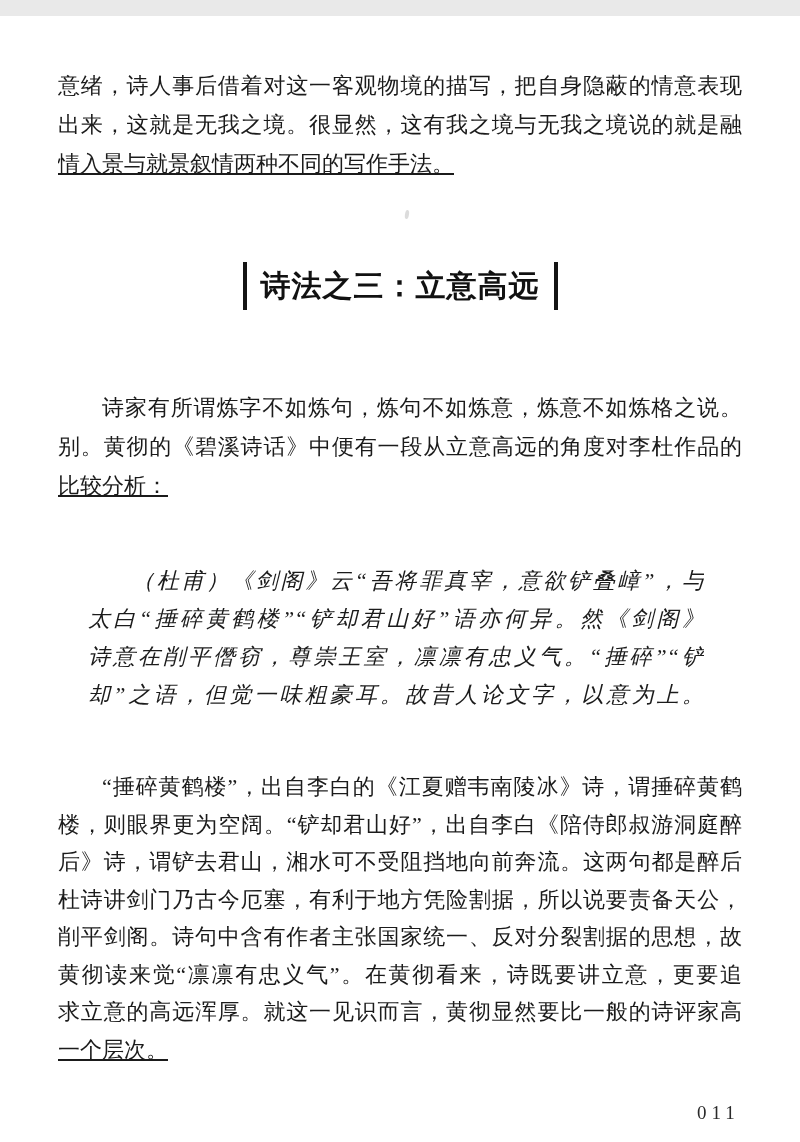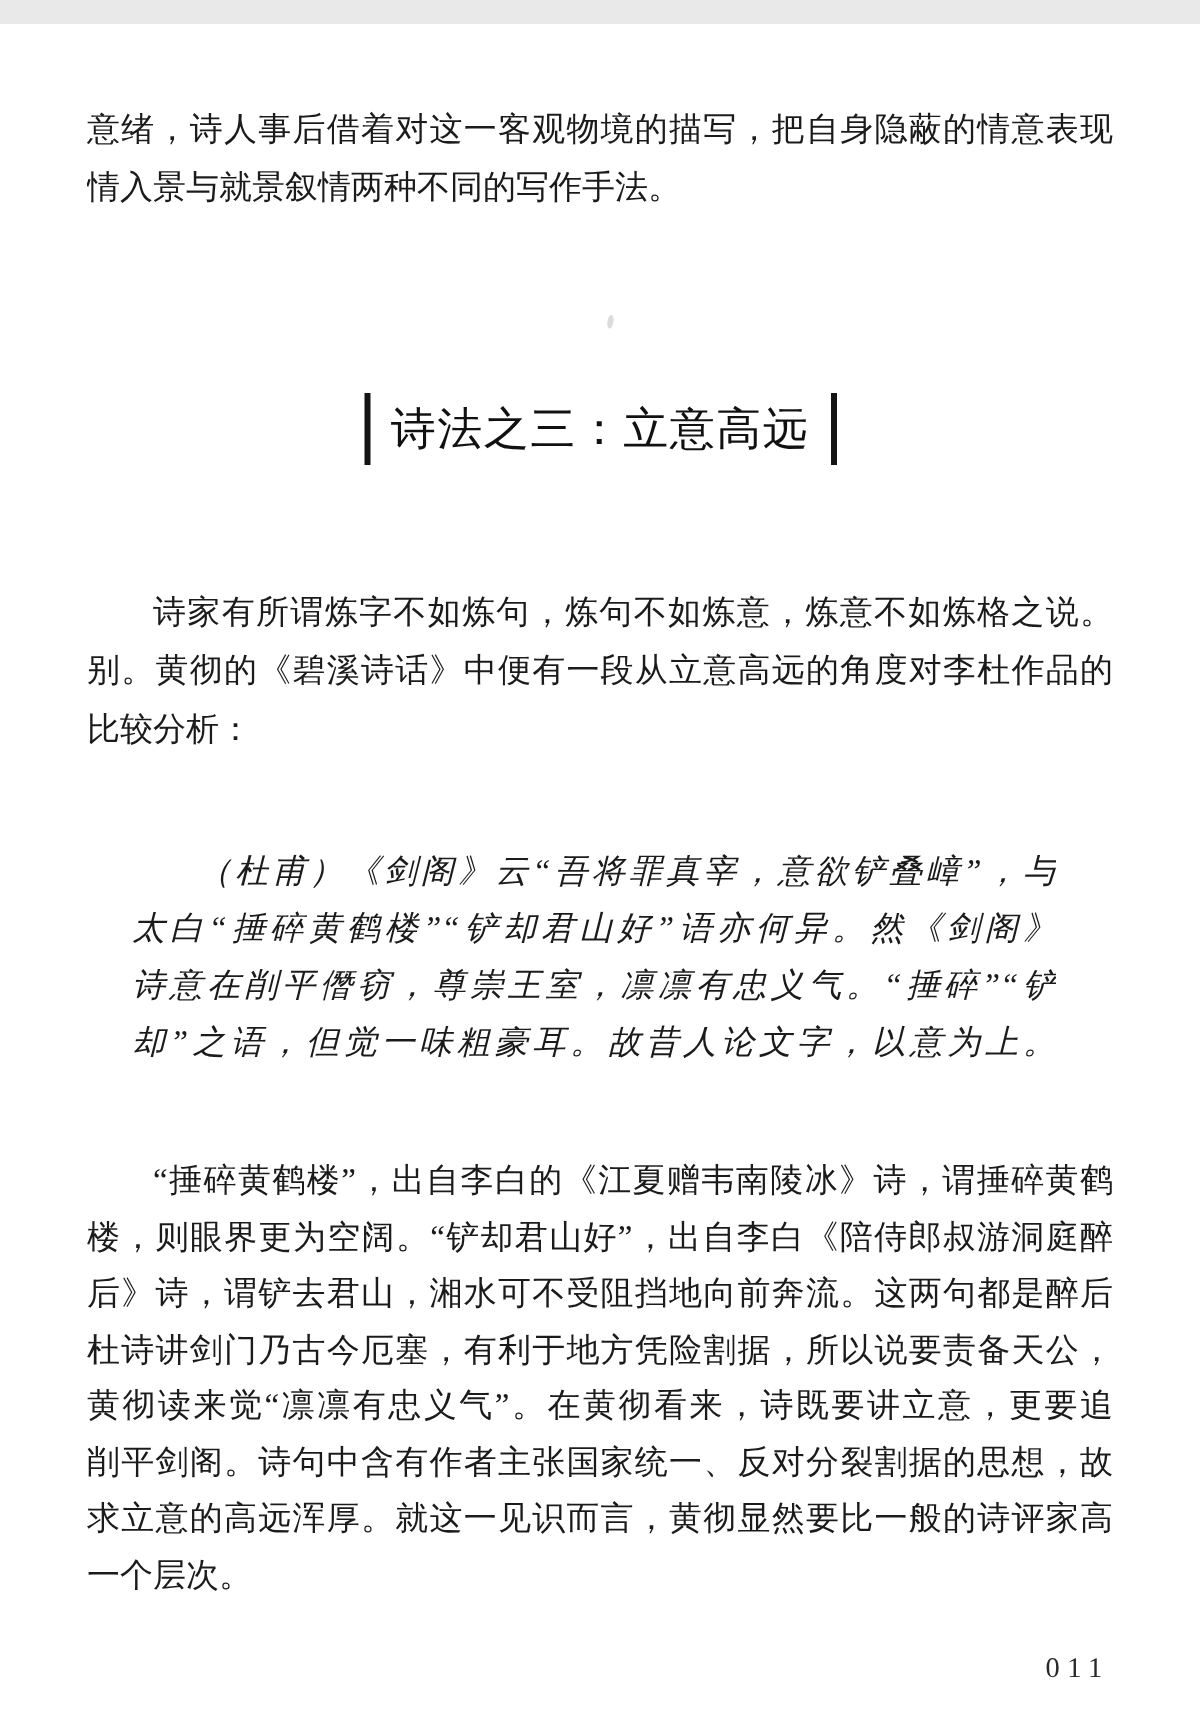--- a/index.html
+++ b/index.html
@@ -22,21 +22,21 @@
   }
   .line {
     font-size: 22px;
     line-height: 39px;
     height: 39px;
     overflow: hidden;
     text-align: justify;
     text-align-last: justify;
     white-space: normal;
   }
-  .line.last { text-align-last: left; }
+  .line.last { text-align-last: left; text-decoration: underline; }
   .line.indent { text-indent: 2em; }
 
   .para3 .line { line-height: 37.5px; height: 37.5px; }
 
   .quote-block {
     position: absolute;
     left: 88px;
     width: 616px;
   }
   .quote-block .line {
@@ -55,21 +55,21 @@
     align-items: center;
     gap: 14px;
   }
   .hbar {
     width: 4px;
     height: 48px;
     background: #141414;
   }
   .heading-text {
     font-family: "Liberation Sans", sans-serif;
-    font-weight: normal;
+    font-weight: bold;
     font-size: 30px;
     letter-spacing: 1px;
     color: #111111;
     white-space: nowrap;
   }
 
   .pagenum {
     position: absolute;
     top: 1086px;
     left: 697px;
@@ -90,20 +90,21 @@
     transform: rotate(10deg);
   }
 </style>
 </head>
 <body>
 
 <div class="page">
 
   <div class="block" style="top:50px;">
     <div class="line">意绪，诗人事后借着对这一客观物境的描写，把自身隐蔽的情意表现</div>
+    <div class="line">出来，这就是无我之境。很显然，这有我之境与无我之境说的就是融</div>
     <div class="line last">情入景与就景叙情两种不同的写作手法。</div>
   </div>
 
   <div class="speck"></div>
 
   <div class="heading">
     <div class="hbar"></div>
     <div class="heading-text">诗法之三：立意高远</div>
     <div class="hbar"></div>
   </div>
@@ -119,21 +120,21 @@
     <div class="line">太白“捶碎黄鹤楼”“铲却君山好”语亦何异。然《剑阁》</div>
     <div class="line">诗意在削平僭窃，尊崇王室，凛凛有忠义气。“捶碎”“铲</div>
     <div class="line">却”之语，但觉一味粗豪耳。故昔人论文字，以意为上。</div>
   </div>
 
   <div class="block para3" style="top:752px;">
     <div class="line indent">“捶碎黄鹤楼”，出自李白的《江夏赠韦南陵冰》诗，谓捶碎黄鹤</div>
     <div class="line">楼，则眼界更为空阔。“铲却君山好”，出自李白《陪侍郎叔游洞庭醉</div>
     <div class="line">后》诗，谓铲去君山，湘水可不受阻挡地向前奔流。这两句都是醉后</div>
     <div class="line">杜诗讲剑门乃古今厄塞，有利于地方凭险割据，所以说要责备天公，</div>
+    <div class="line">削平剑阁。诗句中含有作者主张国家统一、反对分裂割据的思想，故</div>
     <div class="line">黄彻读来觉“凛凛有忠义气”。在黄彻看来，诗既要讲立意，更要追</div>
-    <div class="line">削平剑阁。诗句中含有作者主张国家统一、反对分裂割据的思想，故</div>
     <div class="line">求立意的高远浑厚。就这一见识而言，黄彻显然要比一般的诗评家高</div>
     <div class="line last">一个层次。</div>
   </div>
 
   <div class="pagenum">011</div>
 
 </div>
 
 </body></html>

